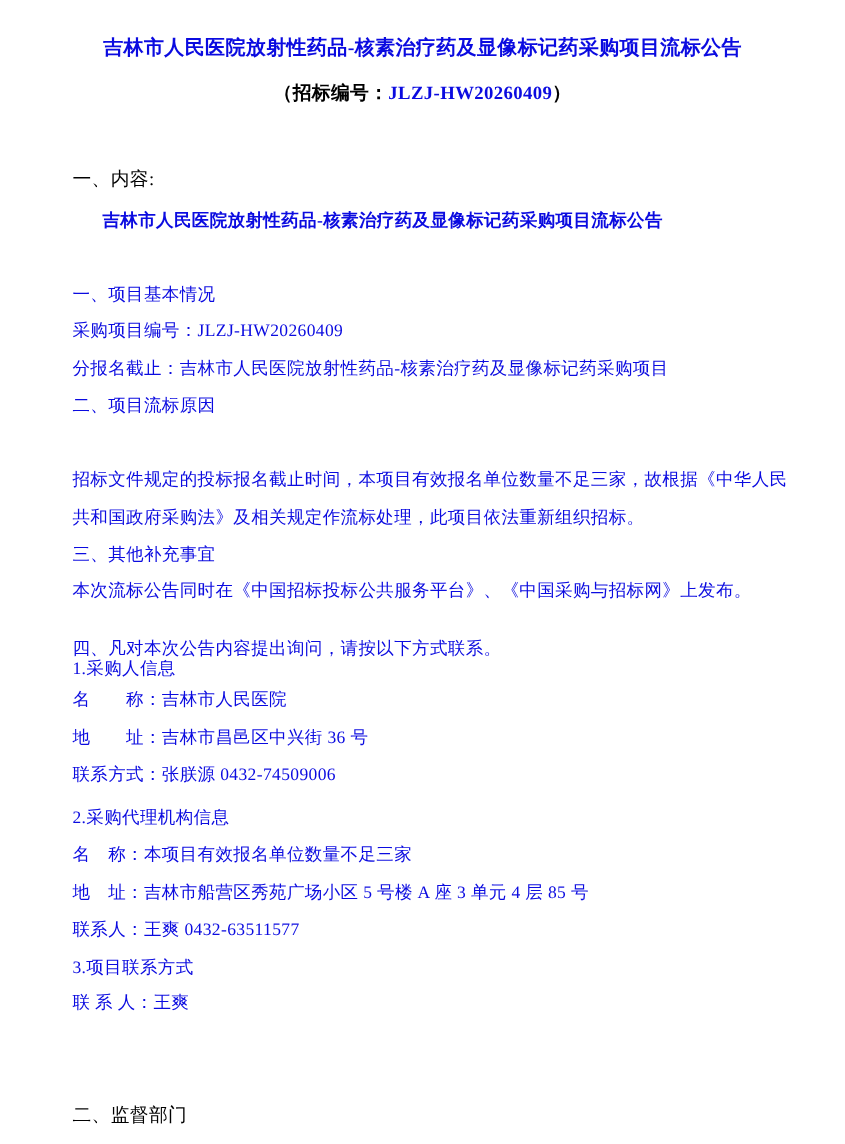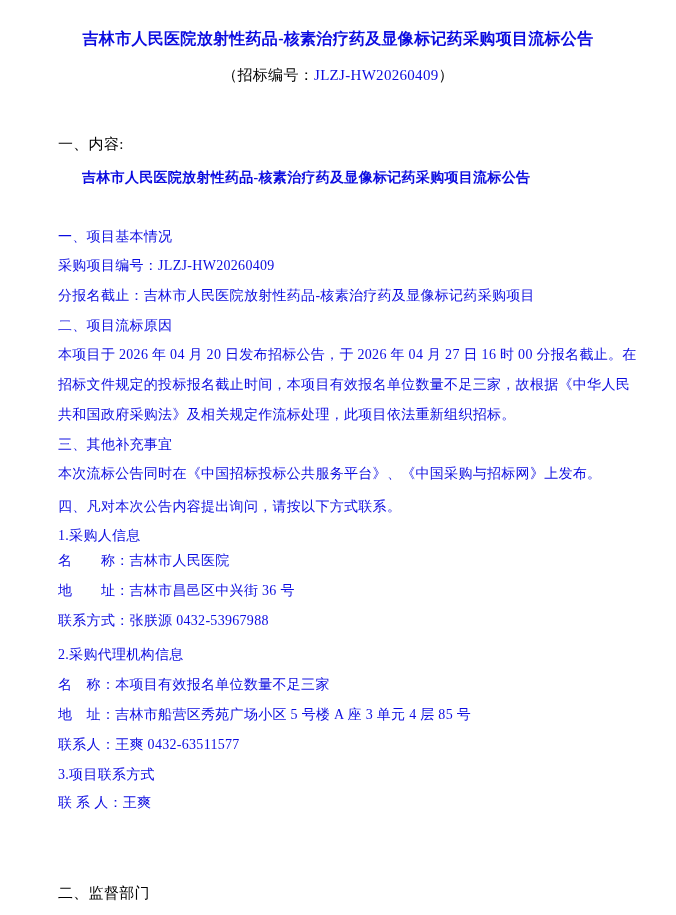--- a/index.html
+++ b/index.html
@@ -29,21 +29,21 @@
     left: 0;
     width: 676px;
     text-align: center;
   }
   .title-line {
     font-size: 16px;
     font-weight: bold;
   }
   .subtitle-line {
     font-size: 15px;
-    font-weight: normal;
+    font-weight: bold;
     color: #000000;
   }
   .subtitle-line .code {
     color: #0b0be0;
   }
   .bold { font-weight: bold; }
   .indent { left: 82px; }
   .heading-black {
     font-size: 15px;
     font-weight: normal;
@@ -64,39 +64,38 @@
   <div class="line bold indent" style="top:168px">吉林市人民医院放射性药品-核素治疗药及显像标记药采购项目流标公告</div>
 
   <div class="line" style="top:227px">一、项目基本情况</div>
 
   <div class="line" style="top:256px">采购项目编号：JLZJ-HW20260409</div>
 
   <div class="line" style="top:286px">分报名截止：吉林市人民医院放射性药品-核素治疗药及显像标记药采购项目</div>
 
   <div class="line" style="top:316px">二、项目流标原因</div>
 
-  <div class="line" style="top:345px">本项目于 2026 年 04 月 20 日发布招标公告，于 2026 年 04 月 27 日 16 时 00 分报名截止。在</div>
 
   <div class="line" style="top:375px">招标文件规定的投标报名截止时间，本项目有效报名单位数量不足三家，故根据《中华人民</div>
 
   <div class="line" style="top:405px">共和国政府采购法》及相关规定作流标处理，此项目依法重新组织招标。</div>
 
   <div class="line" style="top:435px">三、其他补充事宜</div>
 
   <div class="line" style="top:464px">本次流标公告同时在《中国招标投标公共服务平台》、《中国采购与招标网》上发布。</div>
 
-  <div class="line" style="top:497px">四、凡对本次公告内容提出询问，请按以下方式联系。</div>
+  <div class="line" style="top:510px">四、凡对本次公告内容提出询问，请按以下方式联系。</div>
 
   <div class="line" style="top:526px">1.采购人信息</div>
 
   <div class="line" style="top:551px">名　　称：吉林市人民医院</div>
 
   <div class="line" style="top:581px">地　　址：吉林市昌邑区中兴街 36 号</div>
 
-  <div class="line" style="top:611px">联系方式：张朕源 0432-53967988</div>
+  <div class="line" style="top:611px">联系方式：张朕源 0432-74509006</div>
 
   <div class="line" style="top:645px">2.采购代理机构信息</div>
 
   <div class="line" style="top:675px">名　称：本项目有效报名单位数量不足三家</div>
 
   <div class="line" style="top:705px">地　址：吉林市船营区秀苑广场小区 5 号楼 A 座 3 单元 4 层 85 号</div>
 
   <div class="line" style="top:735px">联系人：王爽 0432-63511577</div>
 
   <div class="line" style="top:765px">3.项目联系方式</div>

